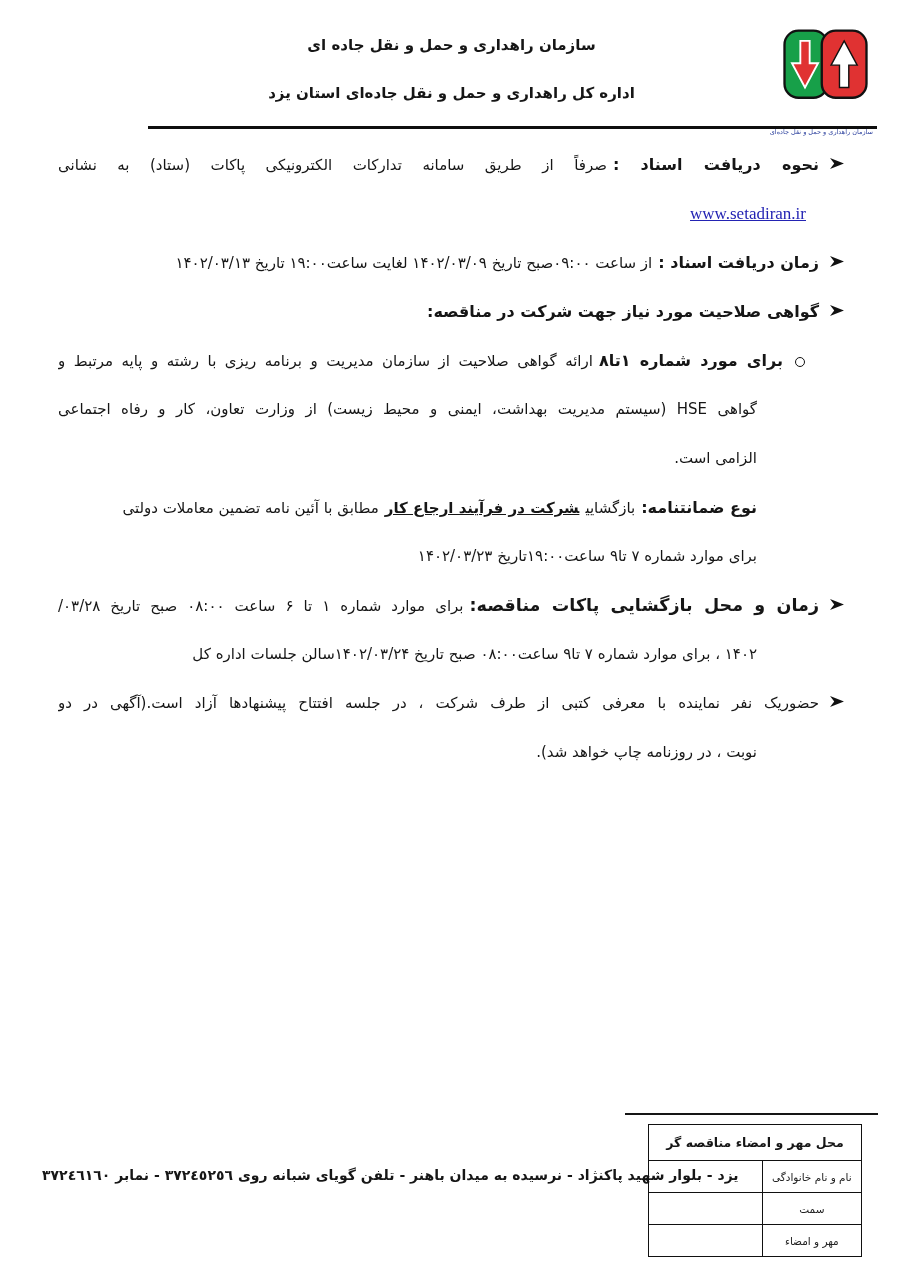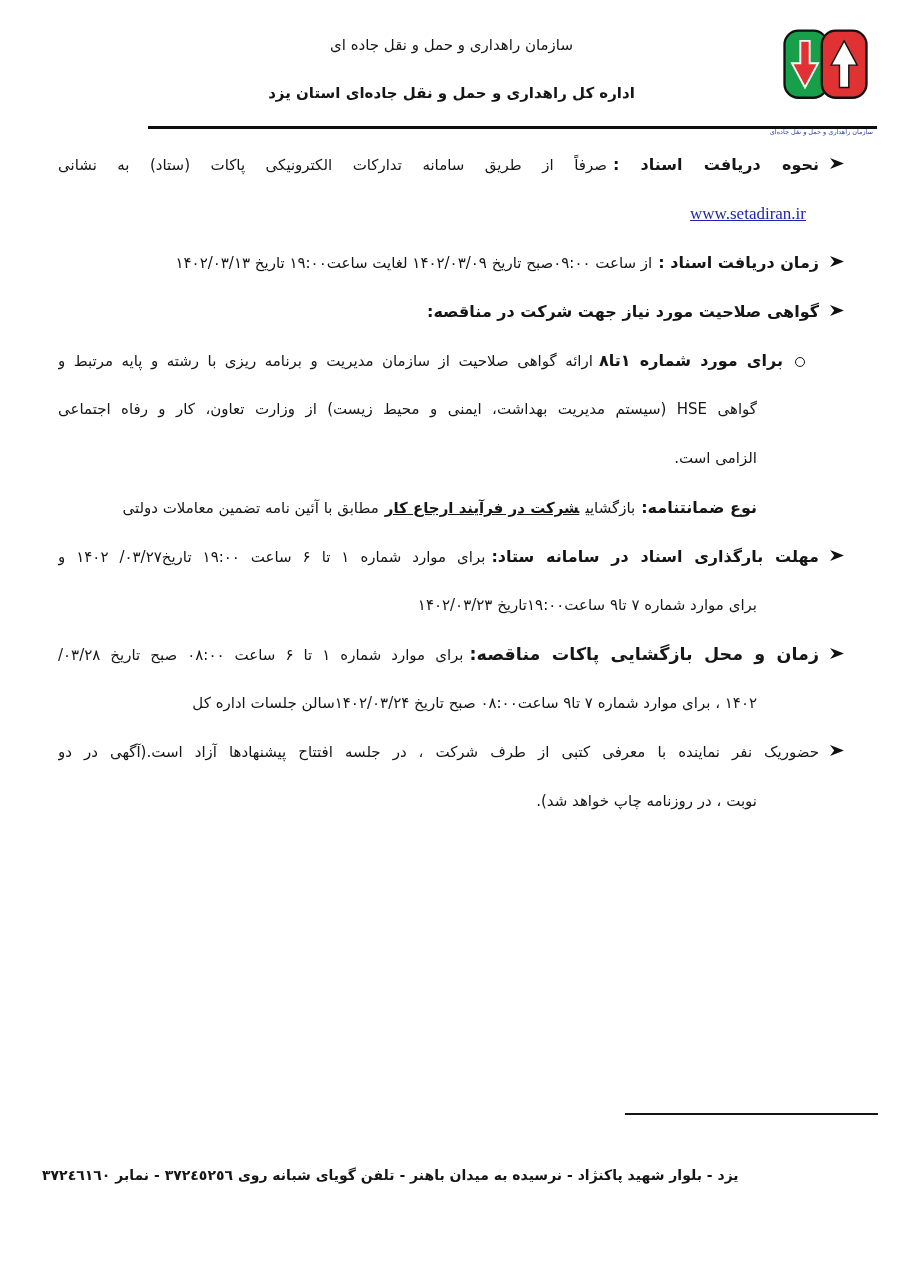--- a/index.html
+++ b/index.html
@@ -4,21 +4,21 @@
 <style>
   html,body { margin:0; padding:0; background:#e8e8e8; }
   .page {
     position:relative; width:903px; height:1280px; margin:0 auto;
     background:#ffffff; overflow:hidden;
     font-family:"DejaVu Sans", sans-serif; color:#161616;
     direction:rtl;
   }
   
   .org-line1 { position:absolute; top:36px; left:0; right:0; text-align:center;
-               font-size:15px; font-weight:normal; }
+               font-size:15px; font-weight:bold; }
   .org-line2 { position:absolute; top:84px; left:0; right:0; text-align:center;
                font-size:15px; font-weight:bold; }
   .logo { position:absolute; top:26px; right:30px; width:96px; text-align:center; }
   .logo-caption { font-size:6.5px; color:#2a3f9d; margin-top:16px; white-space:nowrap; }
   .rule { position:absolute; top:126px; left:148px; width:729px; height:3px;
           background:#0e0e0e; }
   
   .content { position:absolute; top:140px; right:58px; left:58px; }
   .line { line-height:49px; height:49px; font-size:15px; text-align:right;
           white-space:nowrap; }
@@ -103,25 +103,20 @@
     </div>
 
     <div class="line ind55">
       <span class="seg">الزامی است.</span>
     </div>
 
     <div class="line ind55">
       <span class="seg lead">نوع ضمانتنامه:</span><span class="seg">بازگشایی</span><span class="seg u-bold">شرکت در فرآیند ارجاع کار</span><span class="seg">مطابق با آئین نامه تضمین معاملات دولتی</span>
     </div>
 
-    <div class="line jline">
-      <span class="arrow-marker"><svg width="16" height="13" viewBox="0 0 17 14">
-            <path d="M1 1 L16 7 L1 13 L5.5 7 Z" fill="#111"></path>
-          </svg></span><span class="seg lead">مهلت بارگذاری اسناد در سامانه ستاد:</span><span class="seg">برای موارد شماره ۱ تا ۶ ساعت ۱۹:۰۰ تاریخ۰۳/۲۷/ ۱۴۰۲  و</span>
-    </div>
 
     <div class="line ind55">
       <span class="seg">برای موارد شماره ۷ تا۹  ساعت۱۹:۰۰تاریخ ۱۴۰۲/۰۳/۲۳</span>
     </div>
 
     <div class="line jline">
       <span class="arrow-marker"><svg width="16" height="13" viewBox="0 0 17 14">
             <path d="M1 1 L16 7 L1 13 L5.5 7 Z" fill="#111"></path>
           </svg></span><span class="seg lead-lg">زمان و محل بازگشایی پاکات مناقصه:</span><span class="seg">برای موارد شماره ۱ تا ۶ ساعت ۰۸:۰۰ صبح تاریخ ۰۳/۲۸/</span>
     </div>
@@ -137,16 +132,35 @@
     </div>
 
     <div class="line ind55">
       <span class="seg">نوبت ، در روزنامه چاپ خواهد شد).</span>
     </div>
 
   </div>
 
   <div class="sig-topline"></div>
 
+  <table class="sig-table" dir="rtl">
+    <tbody>
+        <tr>
+      <th colspan="2">محل مهر و امضاء مناقصه گر</th>
+    </tr>
+    <tr>
+      <td class="lbl">نام و نام خانوادگی</td>
+      <td class="blank"></td>
+    </tr>
+    <tr>
+      <td class="lbl">سمت</td>
+      <td class="blank"></td>
+    </tr>
+    <tr>
+      <td class="lbl">مهر و امضاء</td>
+      <td class="blank"></td>
+    </tr>
+  </tbody>
+    </table>
 
   <div class="address">یزد - بلوار شهید پاکنژاد - نرسیده به میدان باهنر - تلفن گویای شبانه روی ٣٧٢٤٥٢٥٦ - نمابر  ٣٧٢٤٦١٦٠</div>
 
 </div>
 
 </body></html>

